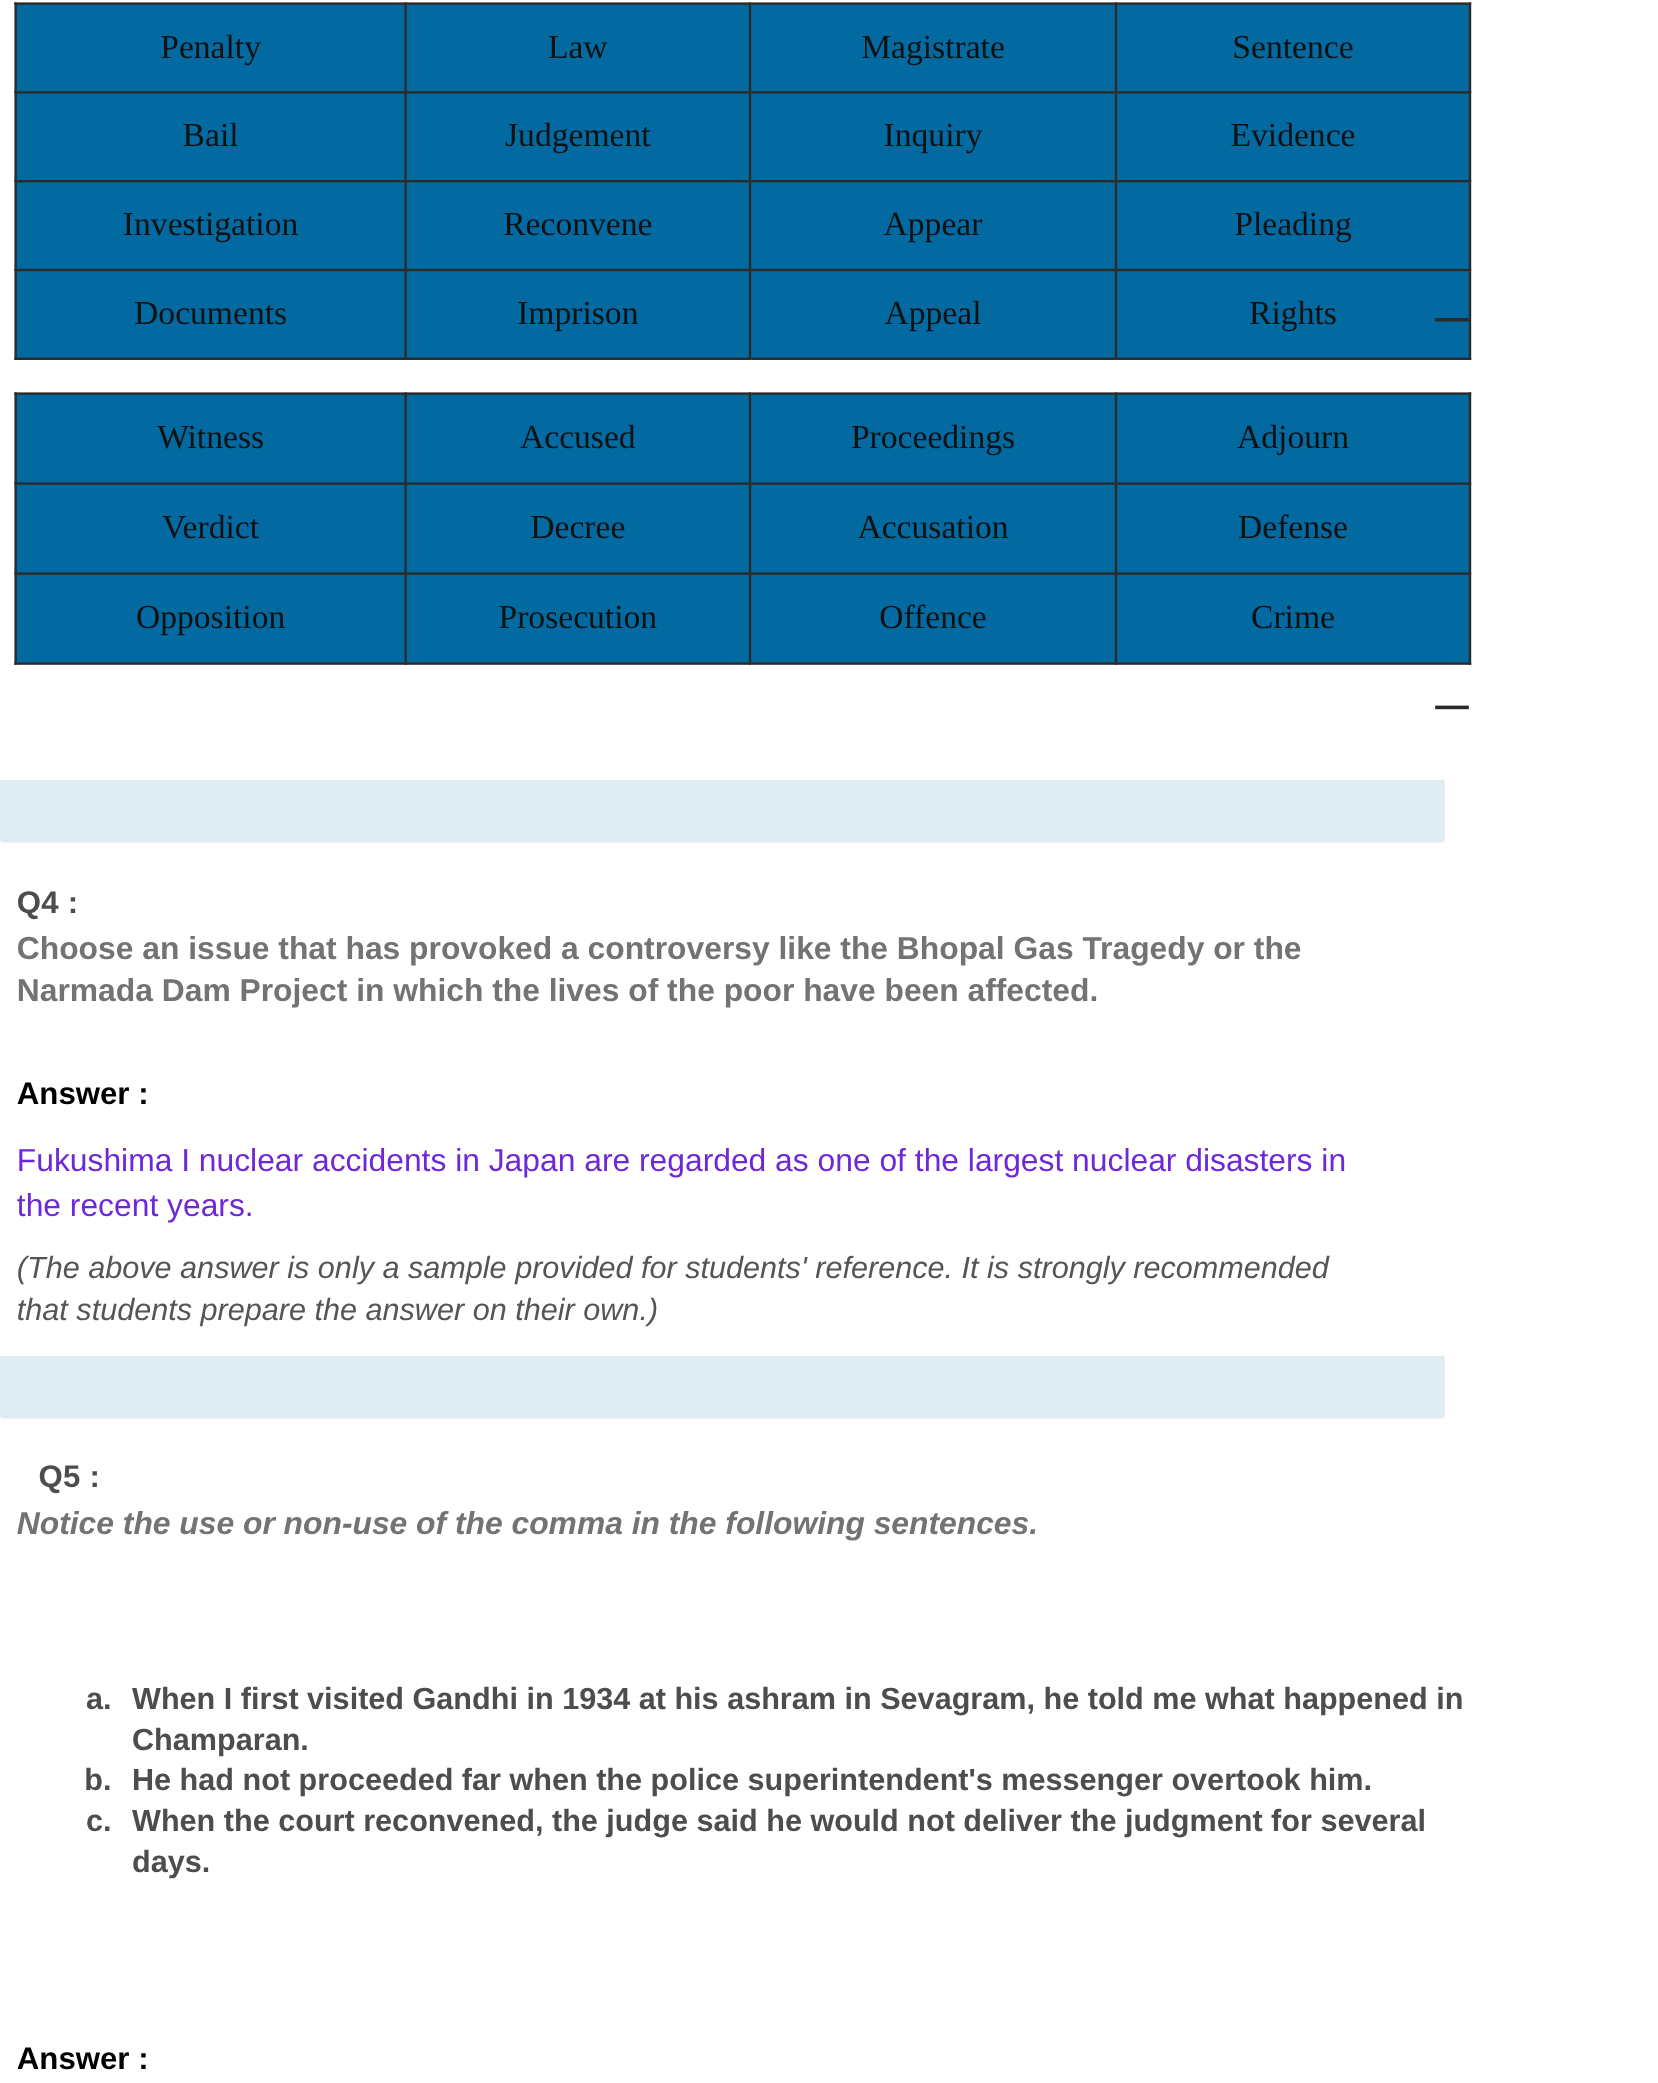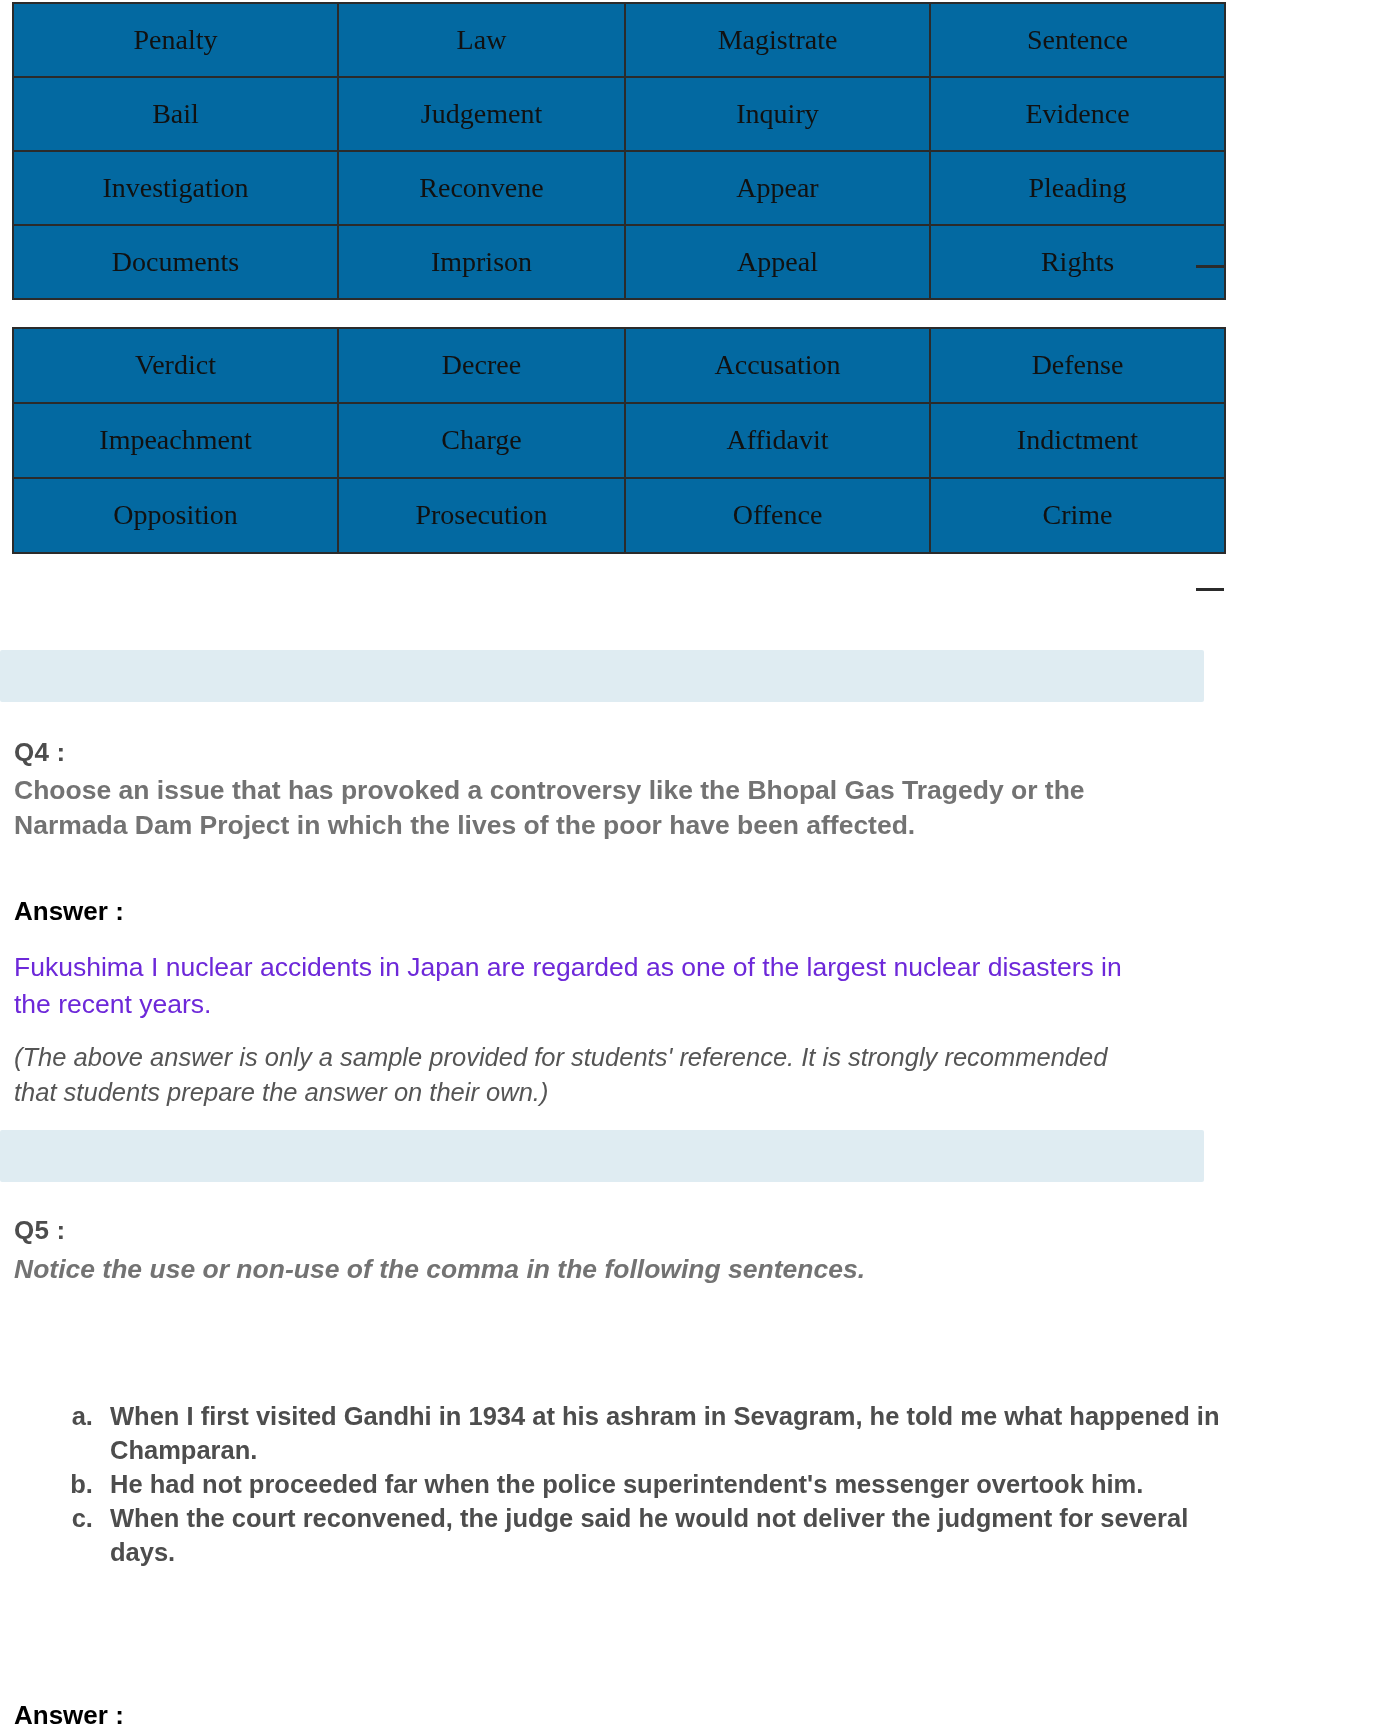--- a/index.html
+++ b/index.html
@@ -175,53 +175,53 @@
 
 <table class="word-table" id="table-legal-terms-2">
   <colgroup>
     <col class="col-a">
       <col class="col-b">
       <col class="col-c">
       <col class="col-d">
   </colgroup>
   <tbody>
     <tr>
+      <td>Witness</td>
+      <td>Accused</td>
+      <td>Proceedings</td>
+      <td>Adjourn</td>
+    </tr>
+    <tr>
       <td>Verdict</td>
       <td>Decree</td>
       <td>Accusation</td>
       <td>Defense</td>
     </tr>
     <tr>
-      <td>Impeachment</td>
-      <td>Charge</td>
-      <td>Affidavit</td>
-      <td>Indictment</td>
-    </tr>
-    <tr>
       <td>Opposition</td>
       <td>Prosecution</td>
       <td>Offence</td>
       <td>Crime</td>
     </tr>
   </tbody>
 </table>
 <div class="table-notch" style="left:1196px; top:588px;"></div>
 
 <div class="divider-bar" id="divider-bar-1"></div>
 
 <div class="q-label" style="top:737px;">Q4 :</div>
 <div class="q-prompt" style="top:773px;">Choose an issue that has provoked a controversy like the Bhopal Gas Tragedy or the Narmada Dam Project in which the lives of the poor have been affected.</div>
 
 <div class="a-label" style="top:896px;">Answer :</div>
 <div class="a-body" style="top:949px;">Fukushima I nuclear accidents in Japan are regarded as one of the largest nuclear disasters in the recent years.</div>
 <div class="a-note" style="top:1040px;">(The above answer is only a sample provided for students' reference. It is strongly recommended that students prepare the answer on their own.)</div>
 
 <div class="divider-bar" id="divider-bar-2"></div>
 
-<div class="q-label" style="top:1215px;">Q5 :</div>
+<div class="q-label" style="top:1215px;margin-left:18px;">Q5 :</div>
 <div class="q-prompt italic" style="top:1252px;">Notice the use or non-use of the comma in the following sentences.</div>
 
 <ol class="alpha-list">
   <li>When I first visited Gandhi in 1934 at his ashram in Sevagram, he told me what happened in Champaran.</li>
   <li>He had not proceeded far when the police superintendent's messenger overtook him.</li>
   <li>When the court reconvened, the judge said he would not deliver the judgment for several days.</li>
 </ol>
 
 <div class="a-label" style="top:1700px;">Answer :</div>
 

